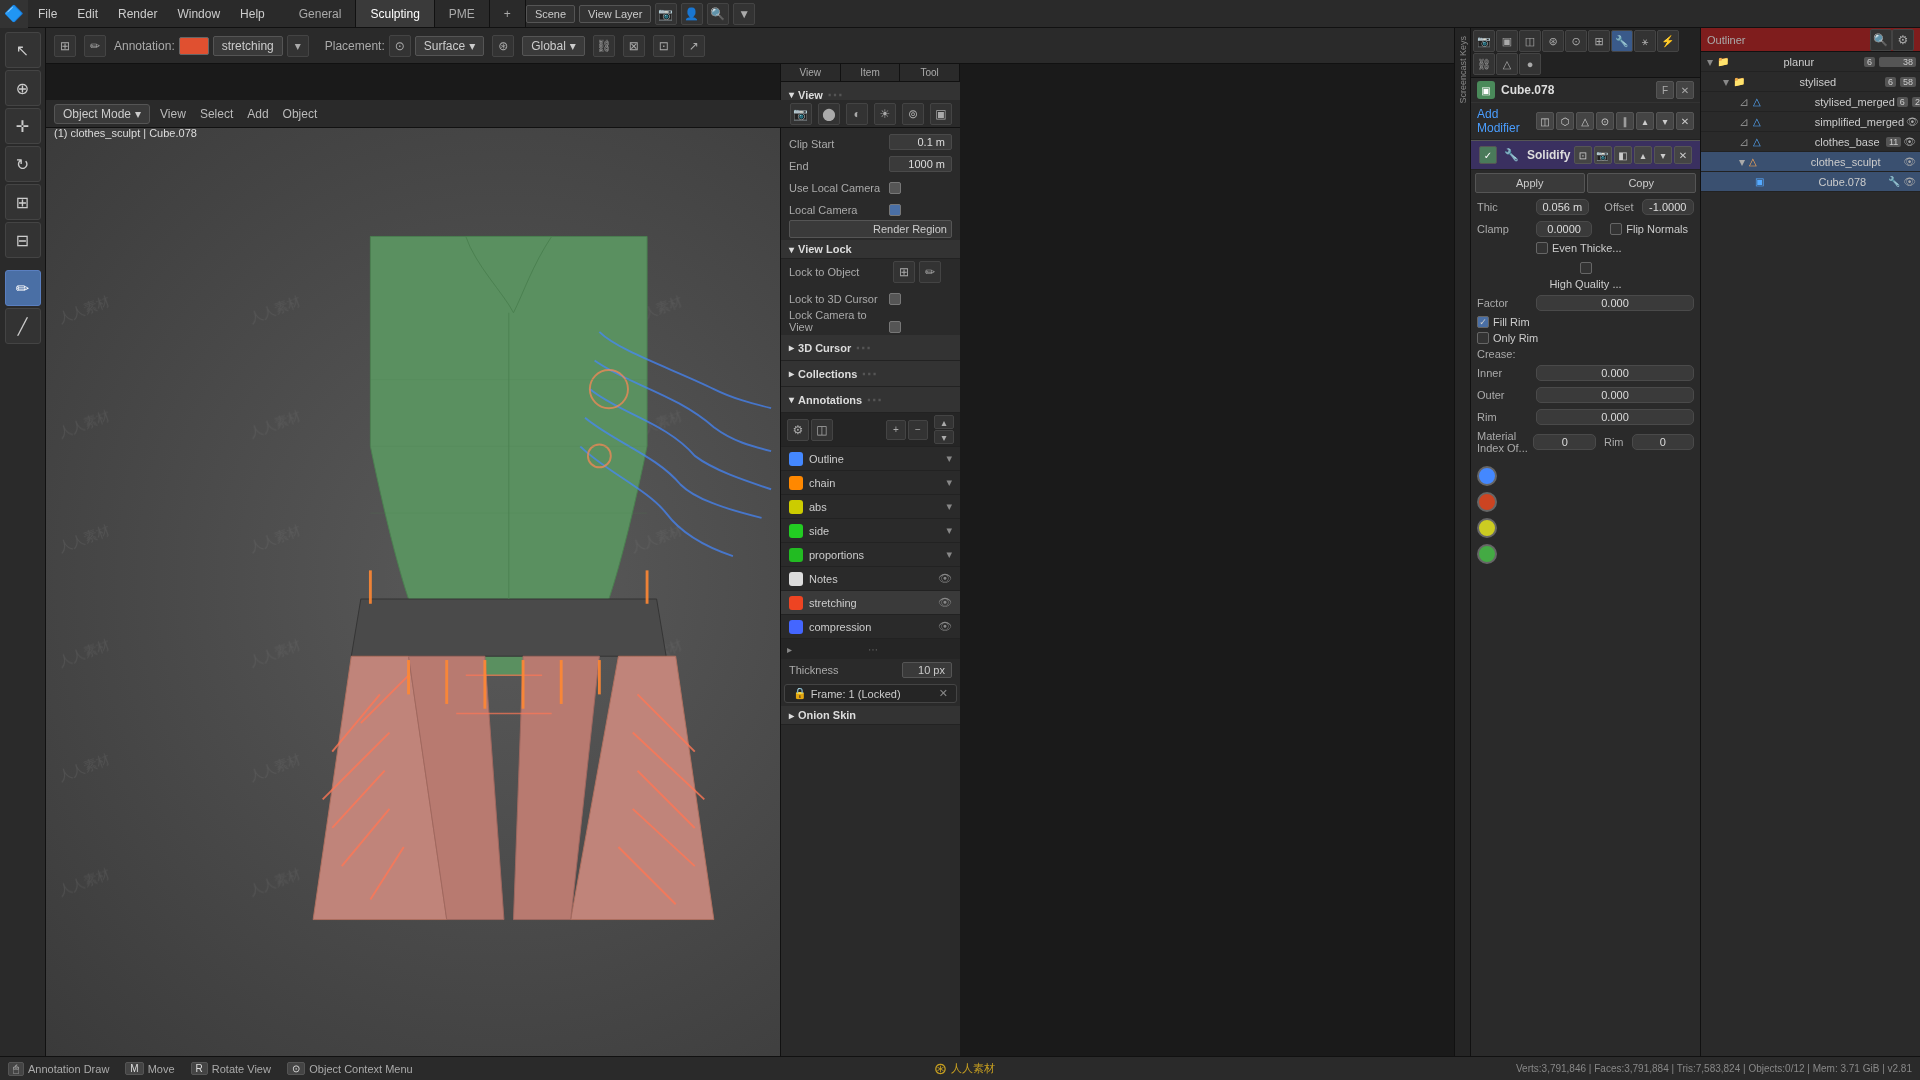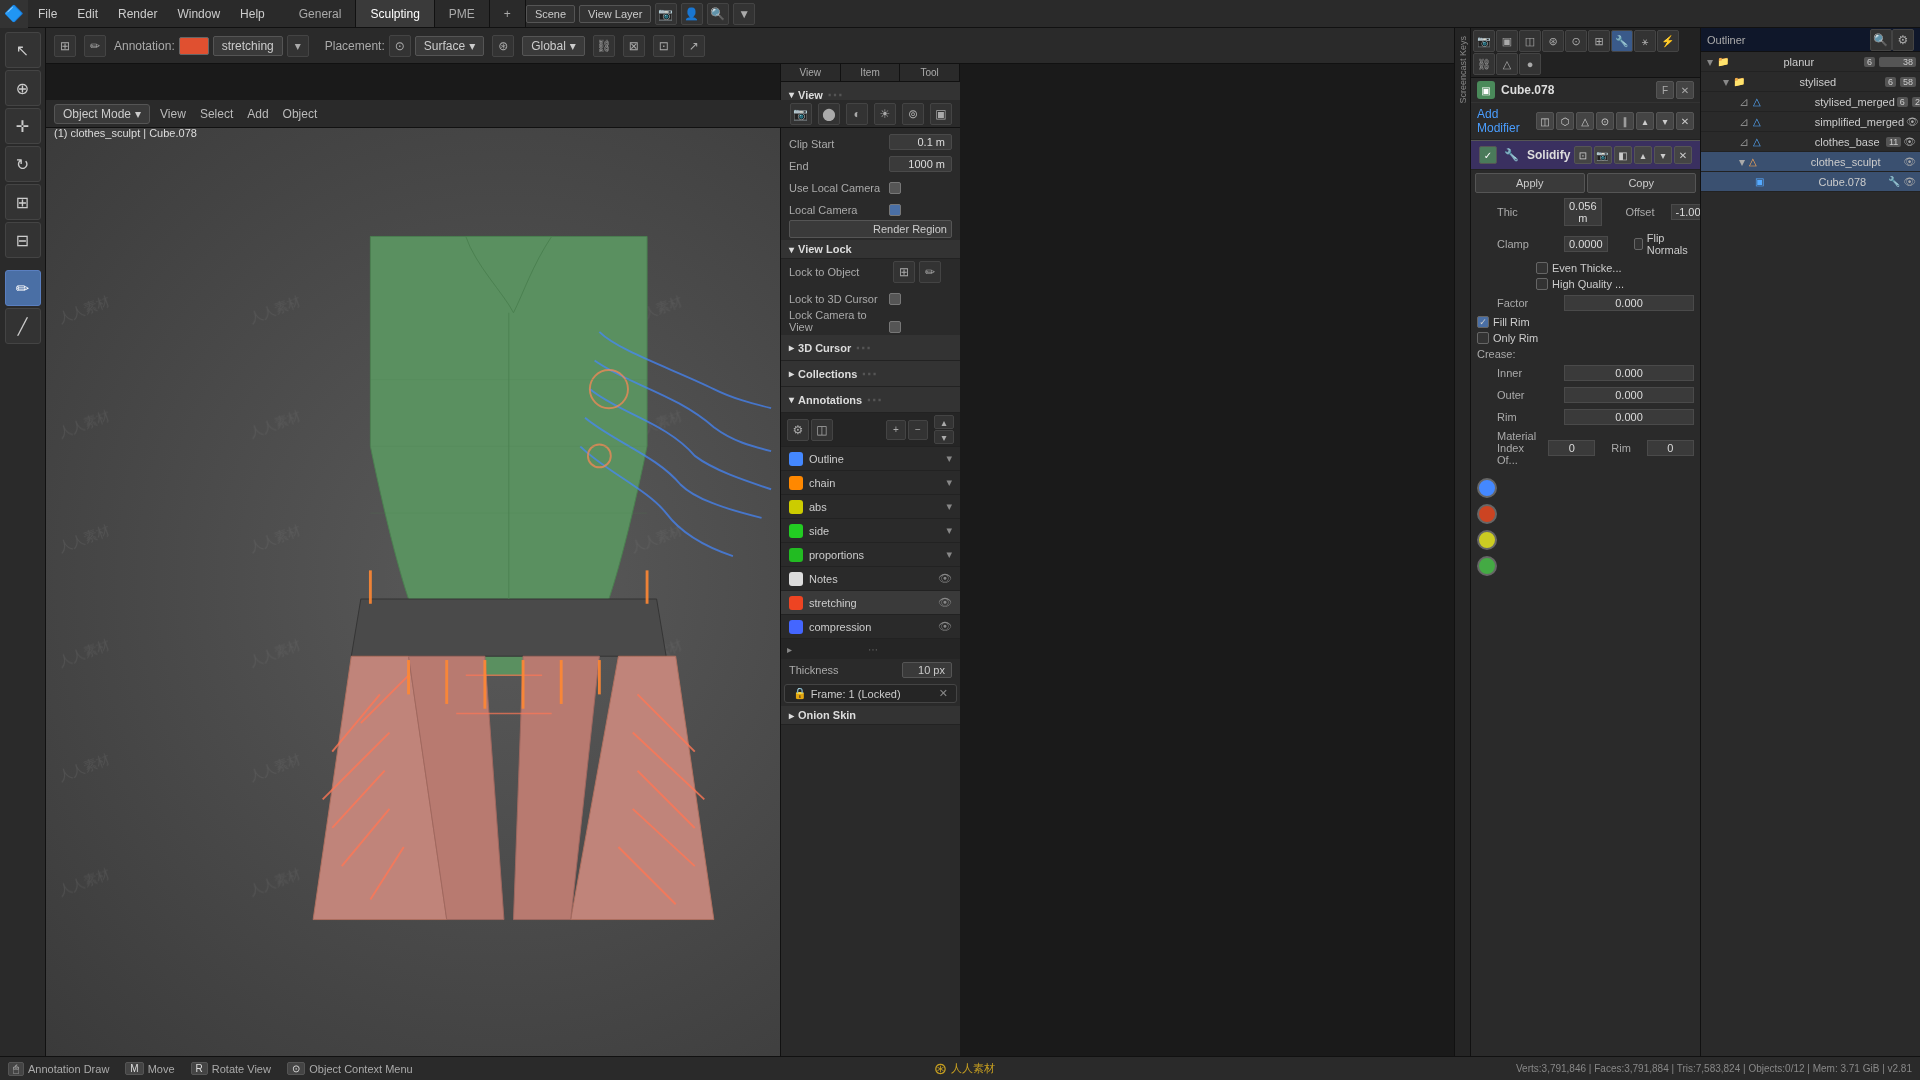--- a/index.html
+++ b/index.html
@@ -383,37 +383,36 @@
       padding: 3px;
       border-radius: 2px;
       cursor: pointer;
       text-align: center;
     }
     .mod-row {
       display: flex;
       align-items: center;
       padding: 2px 6px;
       min-height: 22px;
-      gap: 12px;
-      margin-left: 20px;
+      gap: 4px;
     }
     .mod-label {
       width: 55px;
       font-size: 11px;
       color: #aaa;
       flex-shrink: 0;
     }
     .mod-input {
       flex: 1;
       background: #3a3a3a;
       border: 1px solid #4a4a4a;
       color: #ddd;
       font-size: 11px;
       padding: 1px 4px;
-      border-radius: 0;
+      border-radius: 5px;
       text-align: center;
     }
     .mod-check-row {
       display: flex;
       align-items: center;
       padding: 2px 6px;
       gap: 4px;
     }
     .mod-checkbox {
       width: 12px; height: 12px;
@@ -429,21 +428,21 @@
       color: #ccc;
     }
     .crease-label {
       font-size: 11px;
       color: #aaa;
       padding: 2px 6px;
     }
 
     
     .outliner-header {
-      background: #0f172a;
+      background: #7f1d1d;
       border-bottom: 1px solid #111;
       display: flex;
       align-items: center;
       padding: 2px 6px;
       height: 24px;
     }
     .outliner-title {
       font-size: 11px;
       color: #aaa;
       flex: 1;
@@ -1095,21 +1094,21 @@
       <div class="mod-check-label">Flip Normals</div>
     </div>
   </div>
 
   <div style="display:flex; align-items:center; padding:2px 6px; gap:4px;">
     <div style="width:55px; font-size:11px; color:#aaa;"></div>
     <div class="mod-checkbox"></div>
     <div class="mod-check-label">Even Thicke...</div>
   </div>
 
-  <div style="display:flex; align-items:center; padding:2px 6px; gap:4px;">
+  <div style="display:flex; align-items:center; padding:2px 6px; gap:4px;flex-direction:column;">
     <div style="width:55px; font-size:11px; color:#aaa;"></div>
     <div class="mod-checkbox"></div>
     <div class="mod-check-label">High Quality ...</div>
   </div>
 
   <div class="mod-row">
     <div class="mod-label">Factor</div>
     <div class="mod-input">0.000</div>
   </div>
 

